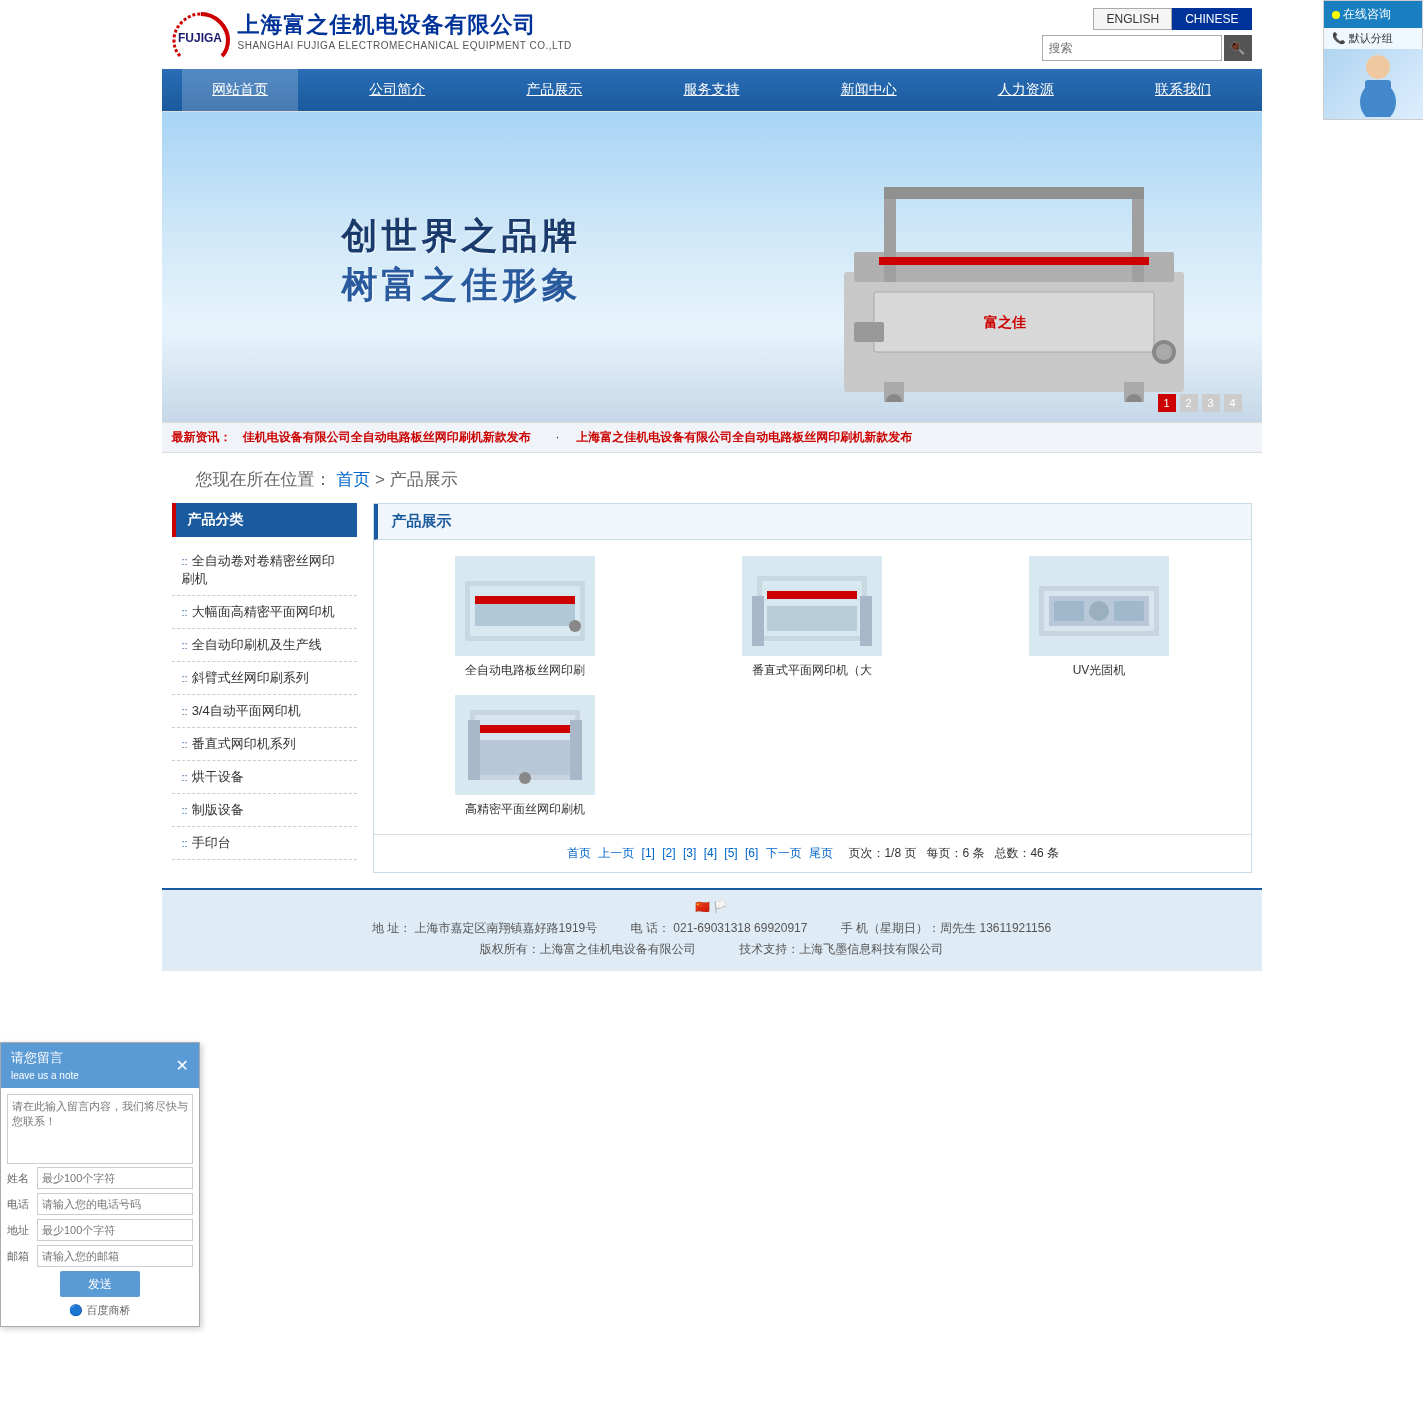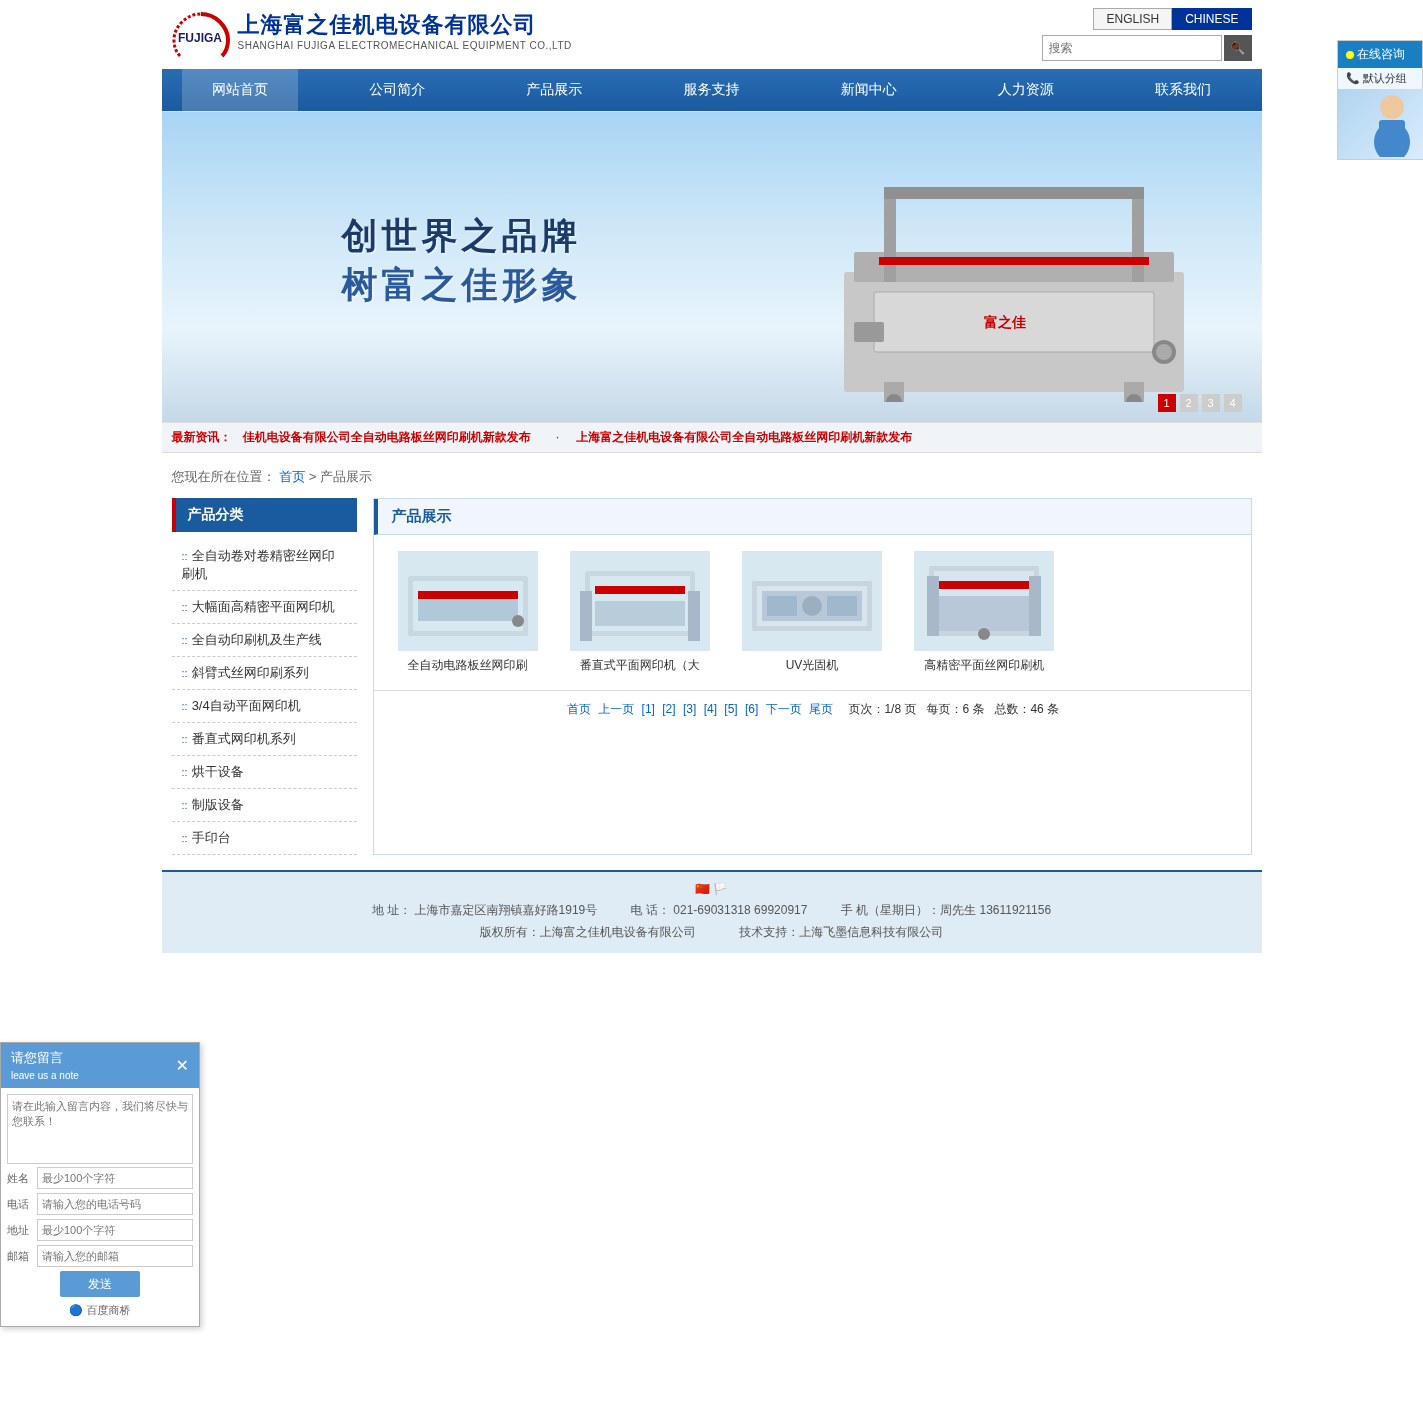--- a/index.html
+++ b/index.html
@@ -15,54 +15,54 @@
     #lang-bar { display: flex; gap: 0; }
     .lang-btn { padding: 3px 12px; border: 1px solid #aaa; font-size: 12px; cursor: pointer; background: #f5f5f5; color: #333; }
     .lang-btn.active { background: #003399; color: #fff; border-color: #003399; }
     #search-bar { display: flex; gap: 2px; }
     #search-input { width: 180px; height: 26px; border: 1px solid #aaa; padding: 2px 6px; font-size: 12px; }
     #search-btn { width: 28px; height: 26px; background: #555; border: none; cursor: pointer; display: flex; align-items: center; justify-content: center; }
     #search-btn::after { content: '🔍'; font-size: 12px; filter: invert(1); }
 
     
     #nav { background: linear-gradient(to bottom, #2a6db5, #1a5a9e); height: 42px; display: flex; align-items: center; justify-content: space-around; }
-    .nav-item { color: #fff; font-size: 14px; padding: 0 30px; height: 42px; display: flex; align-items: center; cursor: pointer; white-space: nowrap; }
+    .nav-item { color: #fff; font-size: 14px; padding: 0 30px; height: 42px; display: flex; align-items: center; cursor: pointer; white-space: nowrap; text-decoration: underline; }
     .nav-item.active { background: rgba(255,255,255,0.2); }
 
     
     #banner { width: 100%; height: 310px; background: linear-gradient(to bottom, #a8d4f5 0%, #d0e8f8 40%, #e8f4fc 70%, #c5d8e8 100%); position: relative; overflow: hidden; }
     #banner-machine { position: absolute; right: 58px; bottom: 20px; width: 380px; height: 250px; }
     #banner-slogan { position: absolute; left: 180px; top: 100px; }
     #banner-slogan .line1 { font-size: 36px; color: #1a3a6b; font-weight: bold; letter-spacing: 4px; text-shadow: 1px 1px 2px rgba(255,255,255,0.8); }
     #banner-slogan .line2 { font-size: 36px; color: #2a5a9e; font-weight: bold; letter-spacing: 4px; text-shadow: 1px 1px 2px rgba(255,255,255,0.8); }
     #banner-indicators { position: absolute; bottom: 10px; right: 20px; display: flex; gap: 4px; }
     .indicator { width: 18px; height: 18px; background: #ccc; color: #fff; font-size: 11px; display: flex; align-items: center; justify-content: center; cursor: pointer; }
     .indicator.active { background: #c00; }
 
     
     #news-ticker { background: #f0f4f8; border-top: 1px solid #ddd; border-bottom: 1px solid #ddd; padding: 6px 10px; font-size: 12px; color: #333; overflow: hidden; white-space: nowrap; }
     #news-ticker span { color: #c00; font-weight: bold; margin-right: 8px; }
 
     
     #main { padding: 15px 10px; }
-    #breadcrumb { font-size: 13px; color: #666; margin-bottom: 12px; }
+    #breadcrumb { font-size: 17px; color: #666; margin-bottom: 12px; margin-left: 24px; }
     #breadcrumb a { color: #0066cc; text-decoration: none; }
 
     #content-area { display: flex; gap: 16px; }
 
     
     #sidebar { width: 185px; flex-shrink: 0; }
     #sidebar-title { background: #1a5a9e; color: #fff; font-size: 14px; padding: 8px 12px; font-weight: bold; border-left: 4px solid #c00; margin-bottom: 8px; }
     .sidebar-item { padding: 7px 10px; font-size: 13px; color: #333; border-bottom: 1px dashed #ccc; cursor: pointer; }
     .sidebar-item::before { content: '::'; color: #1a5a9e; margin-right: 4px; font-size: 11px; }
 
     
     #product-area { flex: 1; border: 1px solid #c8dce8; }
     #product-title { background: #f0f6fb; border-bottom: 1px solid #c8dce8; padding: 8px 14px; font-size: 15px; color: #1a5a9e; font-weight: bold; border-left: 4px solid #1a5a9e; }
-    #product-grid { display: grid; grid-template-columns: repeat(5, 1fr); gap: 16px; padding: 16px; }
+    #product-grid { display: grid; grid-template-columns: repeat(3, 1fr); gap: 16px; padding: 16px; }
     .product-card { text-align: center; cursor: pointer; }
     .product-img { width: 140px; height: 100px; background: #d8e8f0; margin: 0 auto 6px; display: flex; align-items: center; justify-content: center; overflow: hidden; }
     .product-name { font-size: 12px; color: #333; line-height: 1.4; }
     #product-pagination { padding: 10px 14px; border-top: 1px solid #ddd; font-size: 12px; text-align: center; color: #333; }
     .page-link { color: #0066cc; cursor: pointer; margin: 0 2px; }
 
     
     #leave-msg { position: fixed; left: 0; bottom: 80px; width: 200px; background: #fff; border: 1px solid #aaa; box-shadow: 2px 2px 6px rgba(0,0,0,0.2); z-index: 100; }
     #leave-msg-header { background: #5b9bd5; color: #fff; padding: 6px 10px; font-size: 13px; display: flex; justify-content: space-between; align-items: center; }
     #leave-msg-close { cursor: pointer; font-size: 16px; color: #fff; }
@@ -309,21 +309,21 @@
       <input type="text" placeholder="请输入您的邮箱" style="">
     </div>
     <button id="msg-send-btn">发送</button>
     <div id="msg-baidu">
       <span style="color:#2196F3;">🔵</span>
       <span>百度商桥</span>
     </div>
   </div>
 </div>
 
-<div style="position:fixed;right:0;top:0;width:86px;background:#0f766e;border:1px solid #ccc;z-index:200;margin-top:40px;">
+<div style="position:fixed;right:0;top:0;width:100px;background:#0f766e;border:1px solid #ccc;z-index:200;">
   <div style="background:#1a7fc1;color:#fff;font-size:12px;padding:5px 8px;display:flex;align-items:center;gap:3px;">
     <span style="width:8px;height:8px;background:#ff0;border-radius:50%;display:inline-block;"></span>
     <span>在线咨询</span>
   </div>
   <div style="background:#f0f8ff;padding:3px 8px;font-size:11px;">
     <span>📞</span>
     <span>默认分组</span>
   </div>
   <div style="width:108px;height:70px;background:linear-gradient(135deg,#b0d4f0,#e0f0ff);display:flex;align-items:center;justify-content:center;">
     <svg width="50" height="65" viewBox="0 0 50 65">

